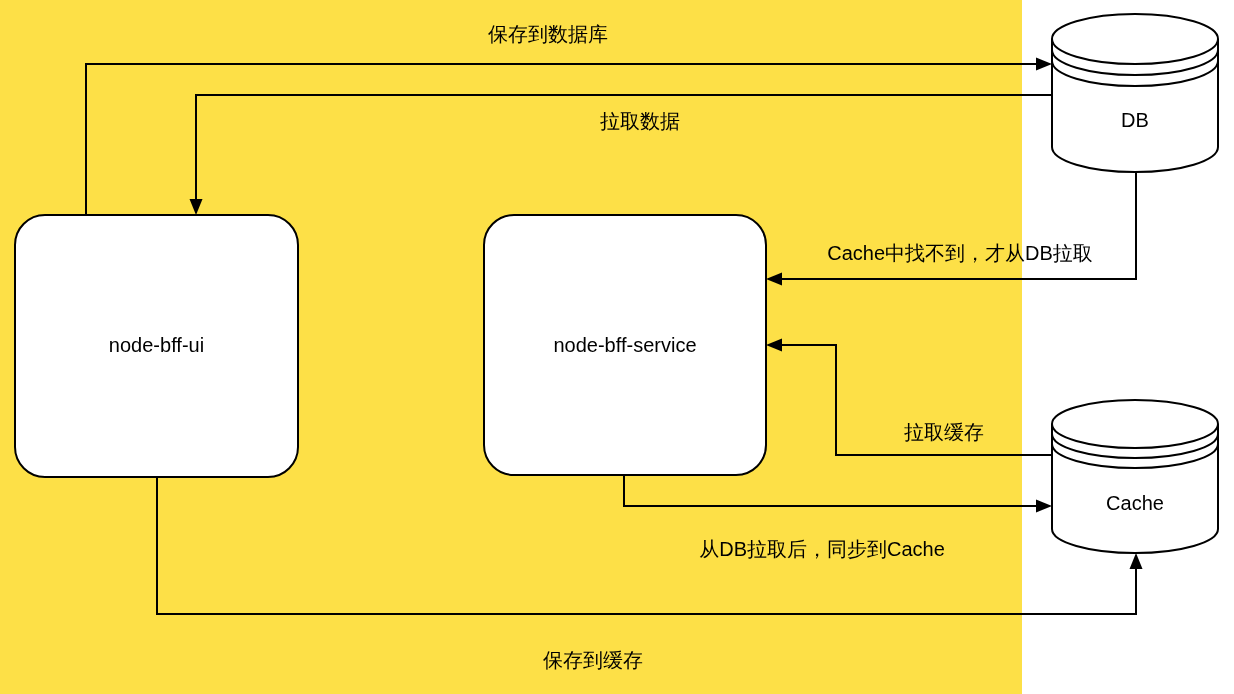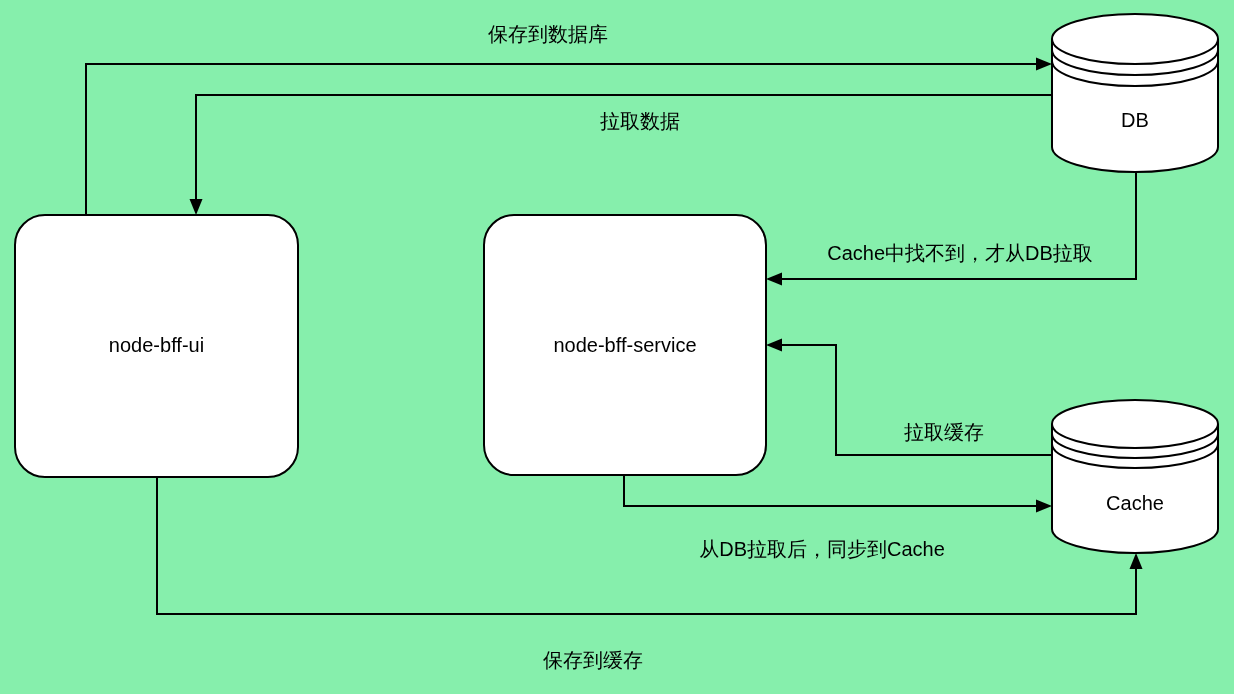--- a/index.html
+++ b/index.html
@@ -8,23 +8,23 @@
     background: #ffffff;
   }
   body {
     width: 1234px;
     height: 694px;
     font-family: "Liberation Sans", "DejaVu Sans", sans-serif;
     overflow: hidden;
   }
   #diagram-root {
     position: relative;
-    width: 1234px;
+    width: 1022px;
     height: 694px;
-    background: #86efac;
+    background: #fde047;
   }
   svg.canvas {
     position: absolute;
     inset: 0;
     width: 1234px;
     height: 694px;
     display: block;
   }
   .shape-stroke {
     fill: #ffffff;

